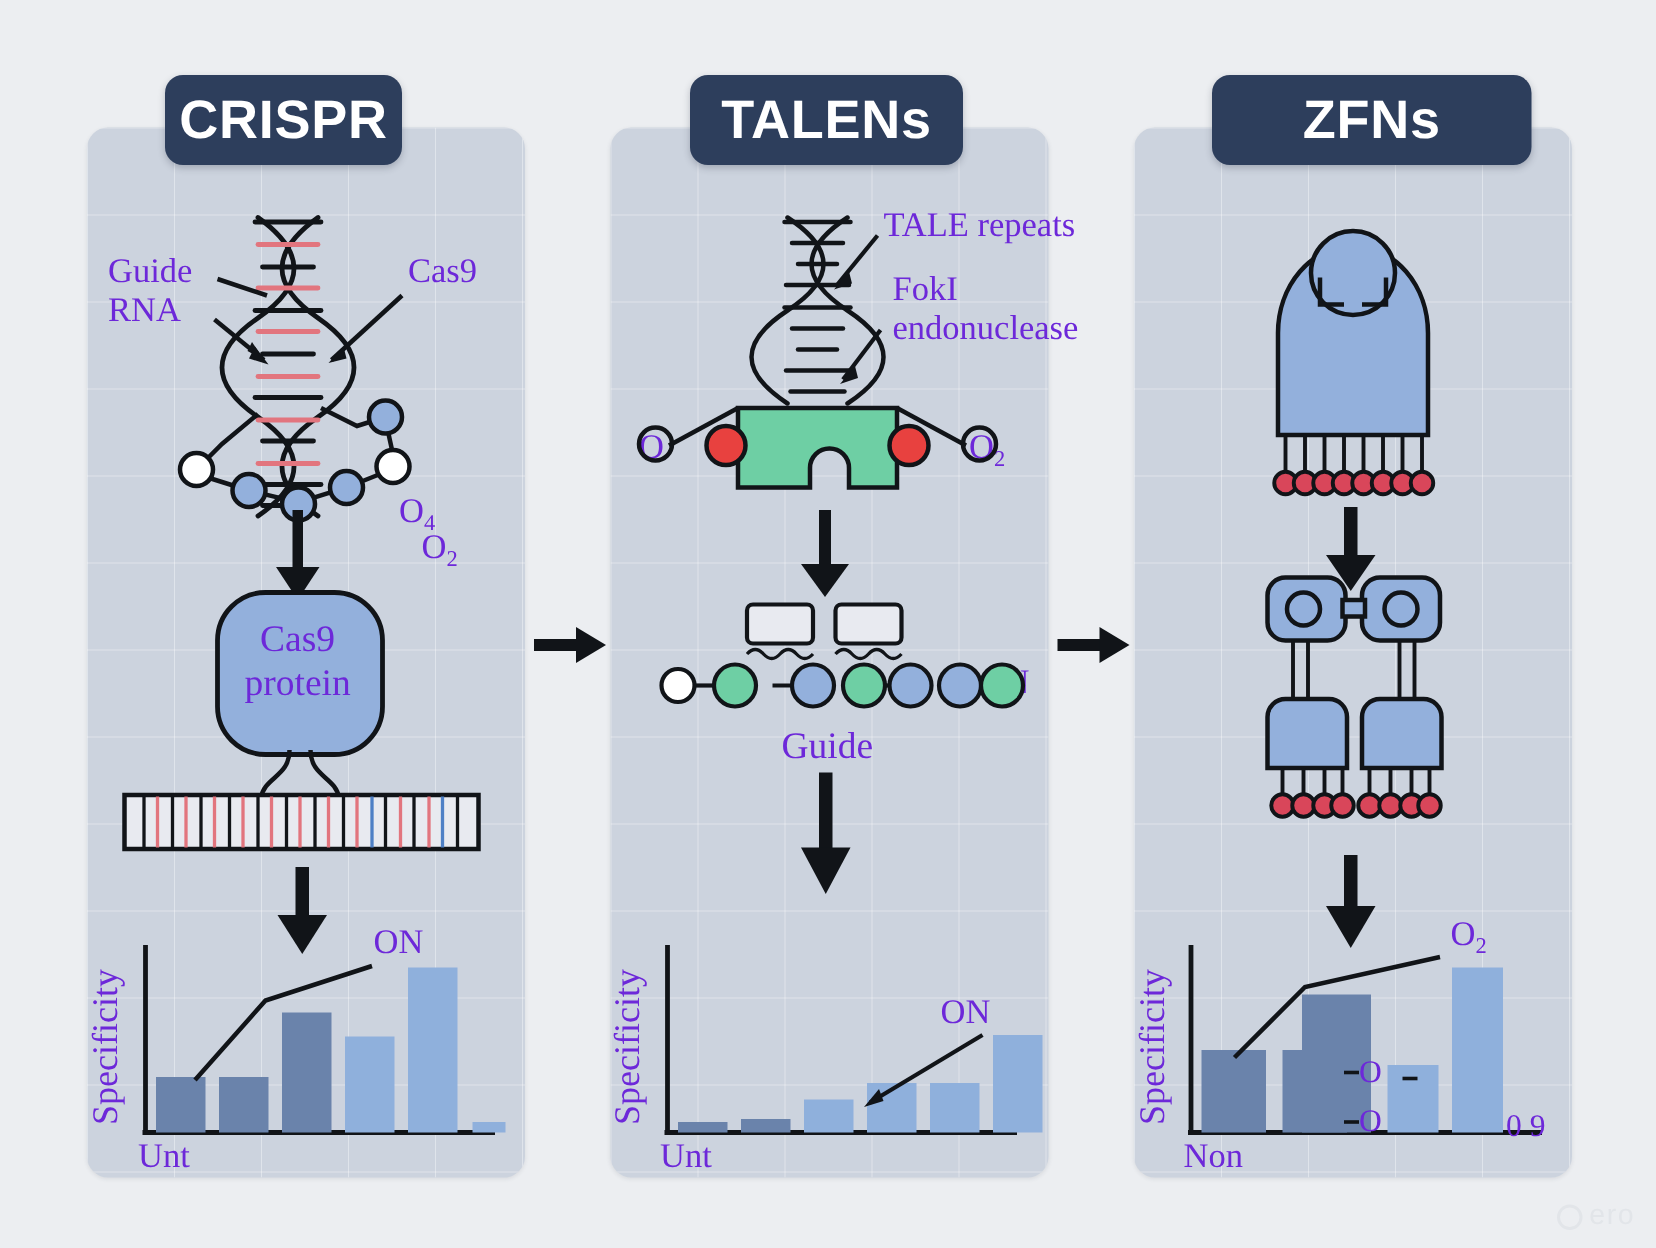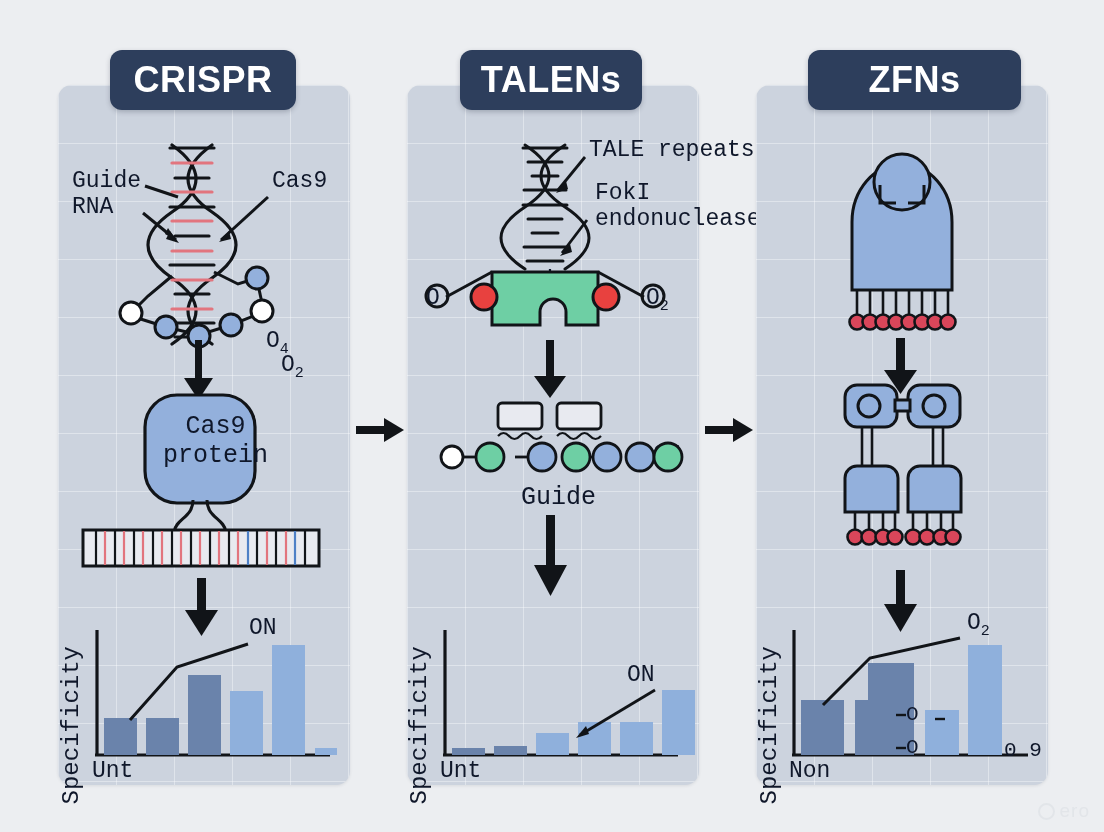--- a/index.html
+++ b/index.html
@@ -34,29 +34,29 @@
   .badge {
     position: absolute;
     background: #2d3e5c;
     color: #ffffff;
     border-radius: 12px;
     display: flex; align-items: center; justify-content: center;
     font-size: 36px; font-weight: 700; letter-spacing: .5px;
     box-shadow: 0 2px 5px rgba(30,40,60,.25);
     height: 60px;
   }
-  #badge-crispr { left: 110px; top: 50px; width: 186px; }
+  #badge-crispr { left: 110px; top: 50px; width: 158px; }
   #badge-talens { left: 460px; top: 50px; width: 182px; }
   #badge-zfns   { left: 808px; top: 50px; width: 213px; }
 
   svg { position: absolute; left: 0; top: 0; overflow: visible; }
   .lbl {
     position: absolute;
-    font-size: 23px; color: #0f172a; line-height: 1.14;
-    white-space: pre; font-family: Liberation Mono, monospace;
+    font-size: 23px; color: #6d28d9; line-height: 1.14;
+    white-space: pre; font-family: Liberation Serif, serif;
   }
   .lbl.small { font-size: 21px; }
   .sub { font-size: 15px; vertical-align: sub; }
 
   .watermark {
     position: absolute; right: 14px; bottom: 10px;
     font-size: 19px; color: #e2e5e9; letter-spacing: 1px;
     display: flex; align-items: center; gap: 5px;
   }
   .wm-ring {

